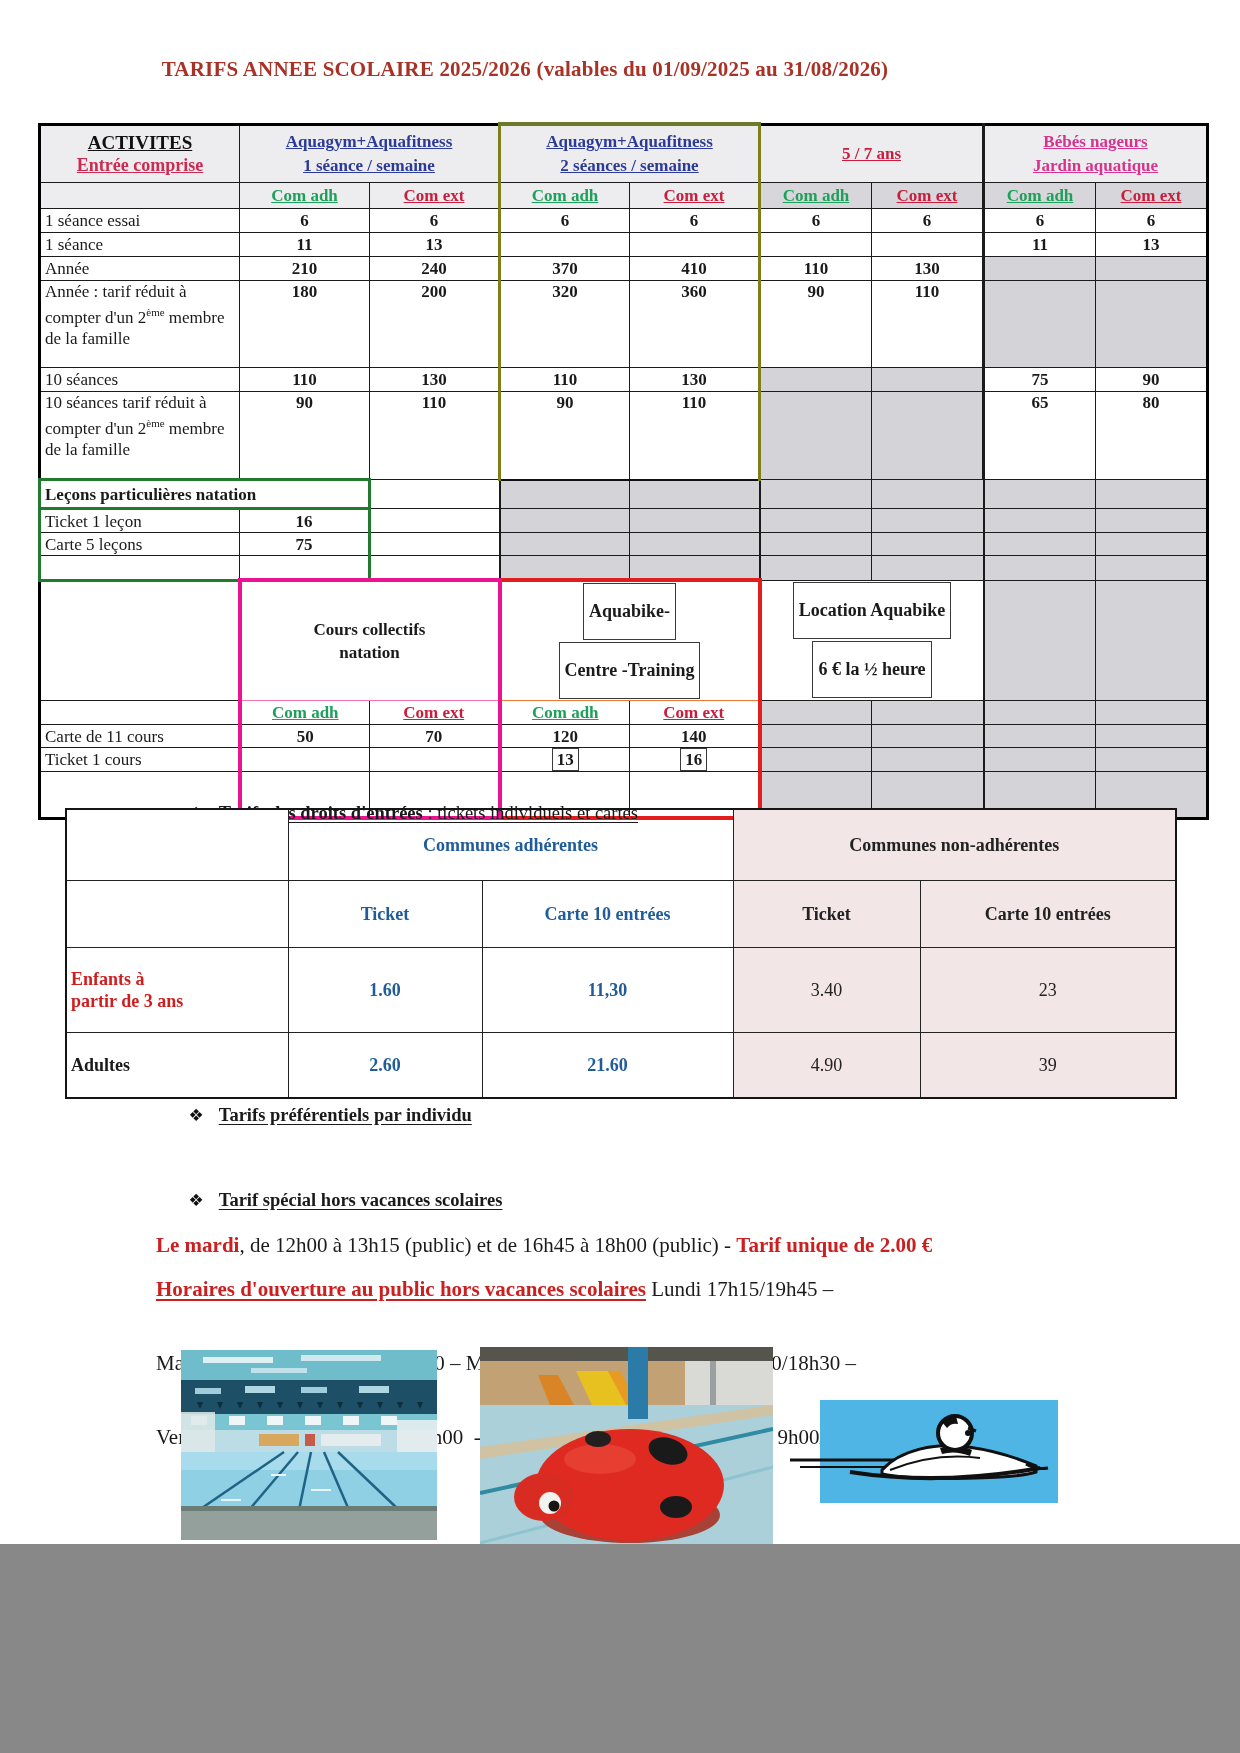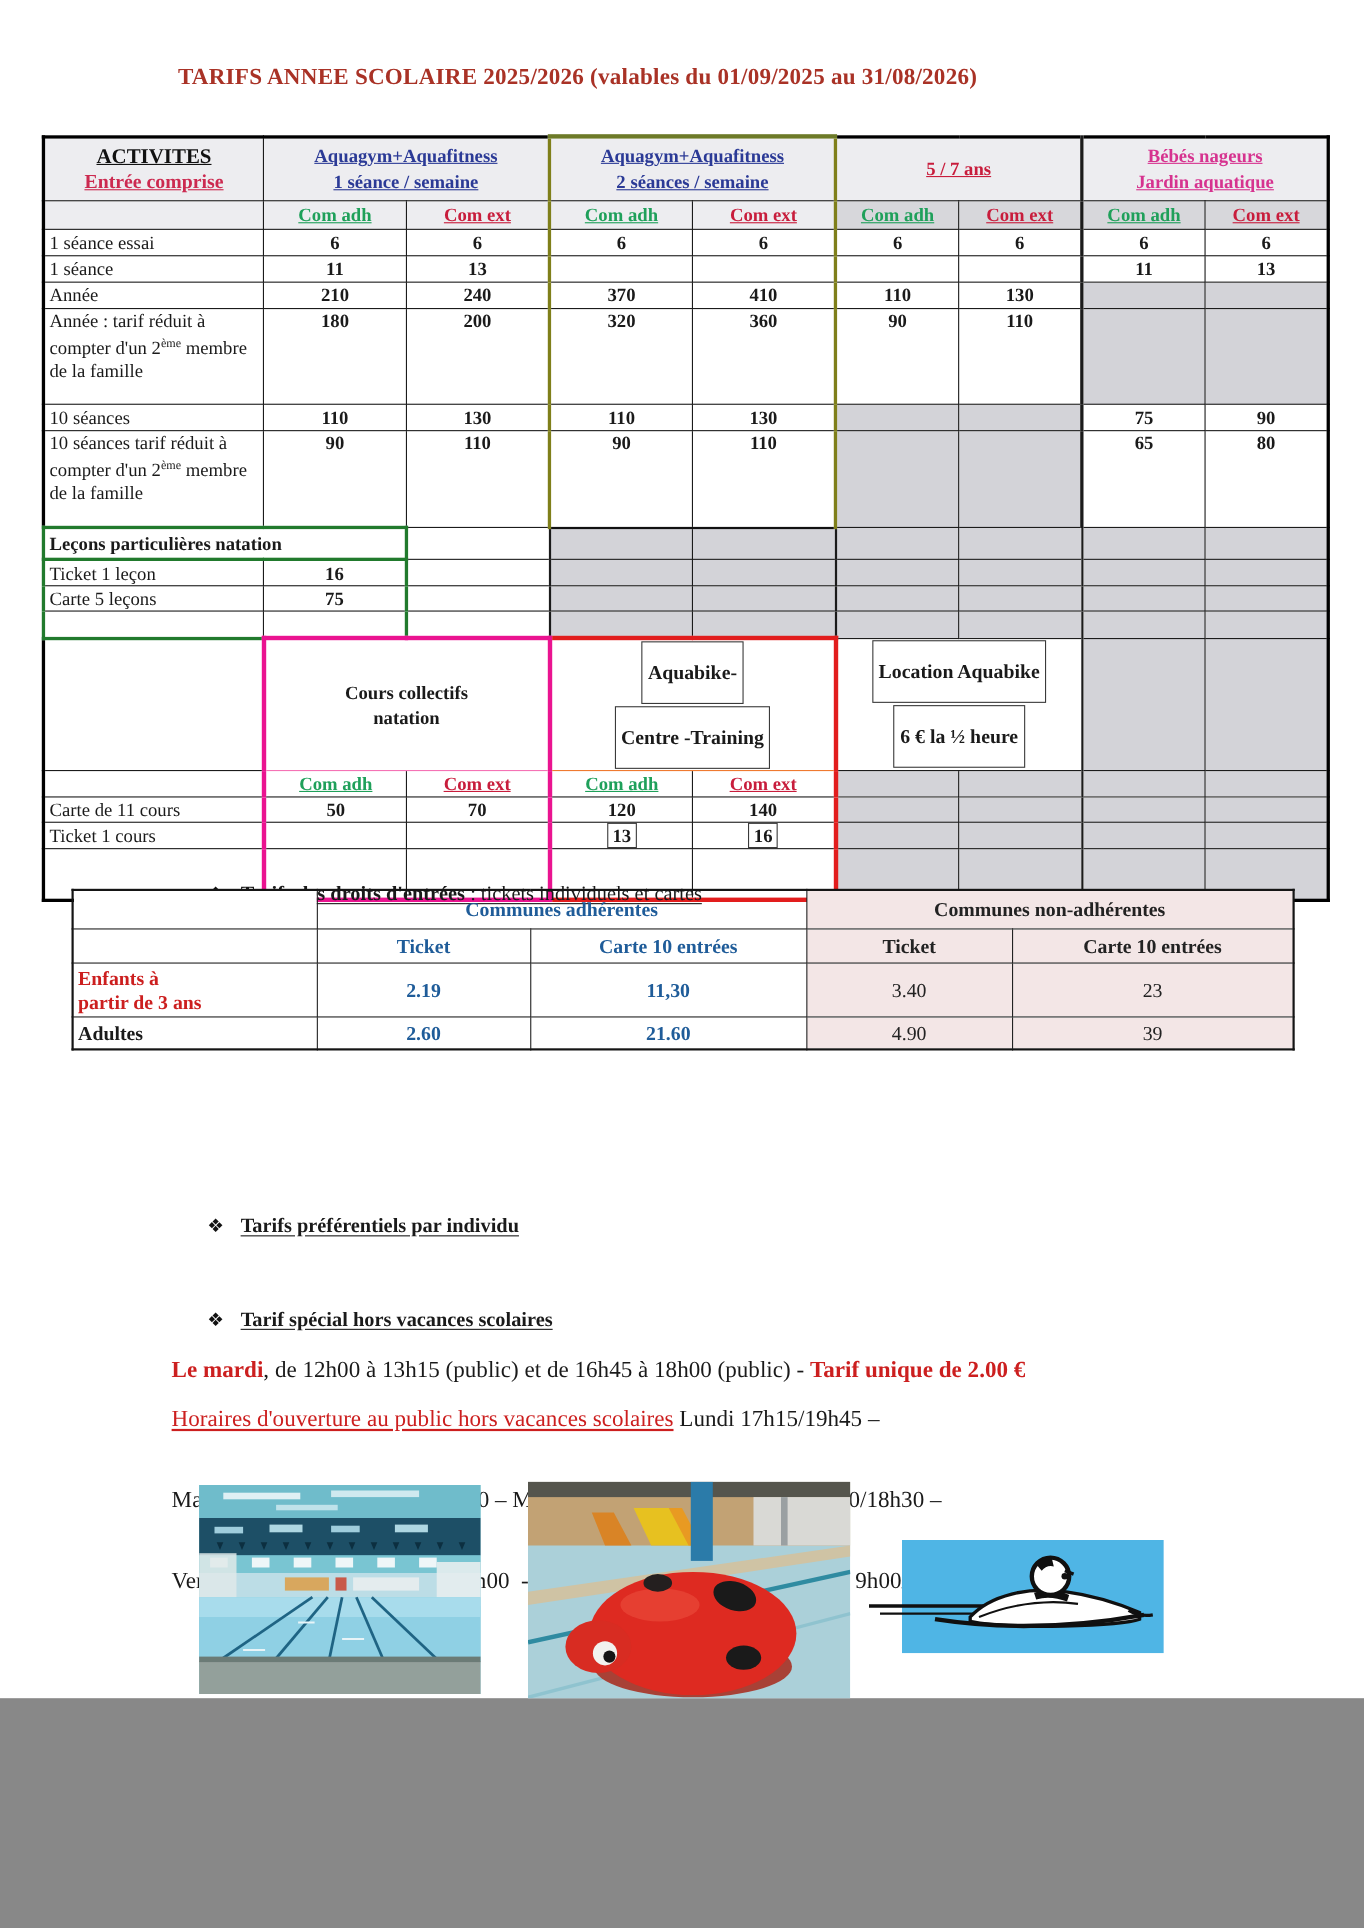--- a/index.html
+++ b/index.html
@@ -87,40 +87,40 @@
   .rdR { border-right:4px solid #e21d1d !important; border-top-color:#f0a07a; border-bottom-color:#f0a07a; }
   .rdBot { border-bottom:4px solid #e21d1d !important; }
 
   .locT { border:2.5px solid #111; text-align:center; vertical-align:top; padding-top:8px; }
   .boxline { display:inline-block; border:1.5px solid #3a3a3a; padding:16px 5px; margin:1px 0;
              font-weight:bold; font-size:18px; line-height:23px; }
   .boxed { display:inline-block; border:1.3px solid #3a3a3a; padding:0 4px; font-weight:bold; }
 
   
   #entry-table { left:65px; top:808px; width:1110px; border:2.5px solid #151515; }
-  #entry-table td { border:1.5px solid #222; padding:0 4px; font-size:18px; overflow:hidden; }
+  #entry-table td { border:1.5px solid #222; padding:18px 4px; font-size:18px; overflow:hidden; }
   tr.er1 td { height:34px; } tr.er2 td { height:30px; } tr.er3 td { height:48px; } tr.er4 td { height:28px; }
   .eh  { text-align:center; font-weight:bold; font-size:18px; }
   .eh2 { text-align:center; font-weight:bold; font-size:18px; }
   .bluT { color:#1f5c99; }
   .pinkbg { background:#f3e6e6; color:#222; }
   .ev { text-align:center; font-size:17px; }
   .evB { font-weight:bold; }
   .elab { padding-left:26px; font-weight:bold; }
   .redTxt { color:#cc1f1f; }
   .elab span { display:block; line-height:22px; }
 
   
   .sec-head { font-size:18.5px; white-space:pre-wrap; }
   .bullet { font-family:"DejaVu Sans", sans-serif; font-size:17px; margin-right:15px; color:#111; }
   .u  { text-decoration:underline; text-underline-offset:3px; font-weight:bold; }
   .uN { text-decoration:underline; text-underline-offset:3px; font-weight:normal; }
   .para { font-size:21px; white-space:pre-wrap; line-height:37px; }
   .redB { color:#cc1f1f; font-weight:bold; }
-  .redBU { color:#cc1f1f; font-weight:normal; text-decoration:underline; text-underline-offset:3px;margin-top:38px; }
+  .redBU { color:#cc1f1f; font-weight:bold; text-decoration:underline; text-underline-offset:3px;margin-top:38px; }
 
   .img { position:absolute; line-height:0; }
 </style>
 </head>
 <body>
 
 <div id="page">
 
   <div class="abs doc-title">TARIFS ANNEE SCOLAIRE 2025/2026 (valables du 01/09/2025 au 31/08/2026)</div>
 
@@ -367,21 +367,21 @@
       <td class="eh2 bluT">Ticket</td>
       <td class="eh2 bluT">Carte 10 entrées</td>
       <td class="eh2 pinkbg">Ticket</td>
       <td class="eh2 pinkbg">Carte 10 entrées</td>
     </tr>
     <tr class="er3">
       <td class="elab redTxt">
         <span>Enfants à</span>
         <span>partir de 3 ans</span>
       </td>
-      <td class="ev evB bluT">2.19</td>
+      <td class="ev evB bluT">1.60</td>
       <td class="ev evB bluT">11,30</td>
       <td class="ev pinkbg">3.40</td>
       <td class="ev pinkbg">23</td>
     </tr>
     <tr class="er4">
       <td class="elab">Adultes</td>
       <td class="ev evB bluT">2.60</td>
       <td class="ev evB bluT">21.60</td>
       <td class="ev pinkbg">4.90</td>
       <td class="ev pinkbg">39</td>

